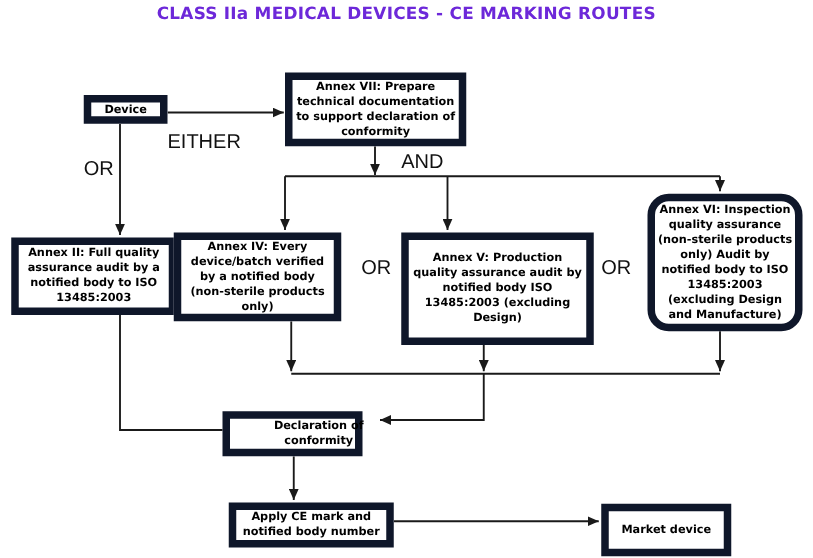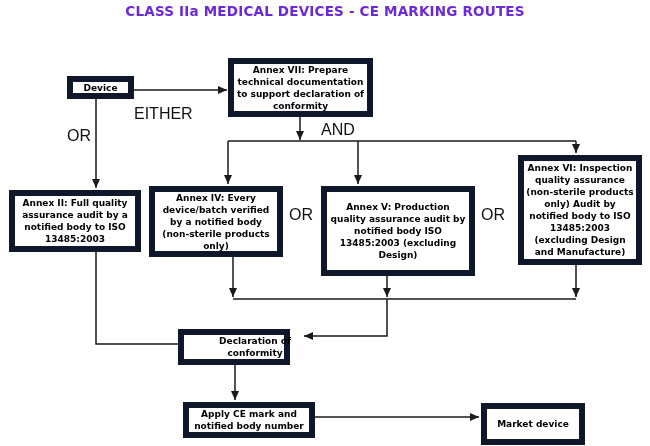--- a/index.html
+++ b/index.html
@@ -19,23 +19,23 @@
   }
   .box span { white-space:pre; }
   .lbl {
     position:absolute; font-family:"Liberation Sans", sans-serif;
     font-size:16px; font-weight:500; color:#111; white-space:nowrap;
   }
   
   .b-device { left:67px;  top:76px;  width:67px;  height:23px; }
   .b-annex7 { left:228px; top:58px;  width:145px; height:59px; }
   .b-annex2 { left:9px;   top:190px; width:132px; height:62px;text-align:center; }
-  .b-annex4 { left:149px; top:186px; width:134px; height:71px; }
+  .b-annex4 { left:139px; top:186px; width:134px; height:71px; }
   .b-annex5 { left:321px; top:186px; width:154px; height:90px; }
-  .b-annex6 { left:518px; top:155px; width:124px; height:110px; }
+  .b-annex6 { left:518px; top:155px; width:124px; height:110px;border-radius:17px; }
   .b-decl   { left:178px; top:329px; width:112px; height:36px;padding-left:42px; }
   .b-apply  { left:183px; top:402px; width:132px; height:36px; }
   .b-market { left:481px; top:403px; width:104px; height:42px; }
   
   .l-either { left:134px; top:73px;margin-top:32px; }
   .l-orleft { left:67px;  top:127px; }
   .l-and    { left:321px; top:121px; }
   .l-ormid  { left:289px; top:206px; }
   .l-orright{ left:481px; top:206px; }
 </style>

